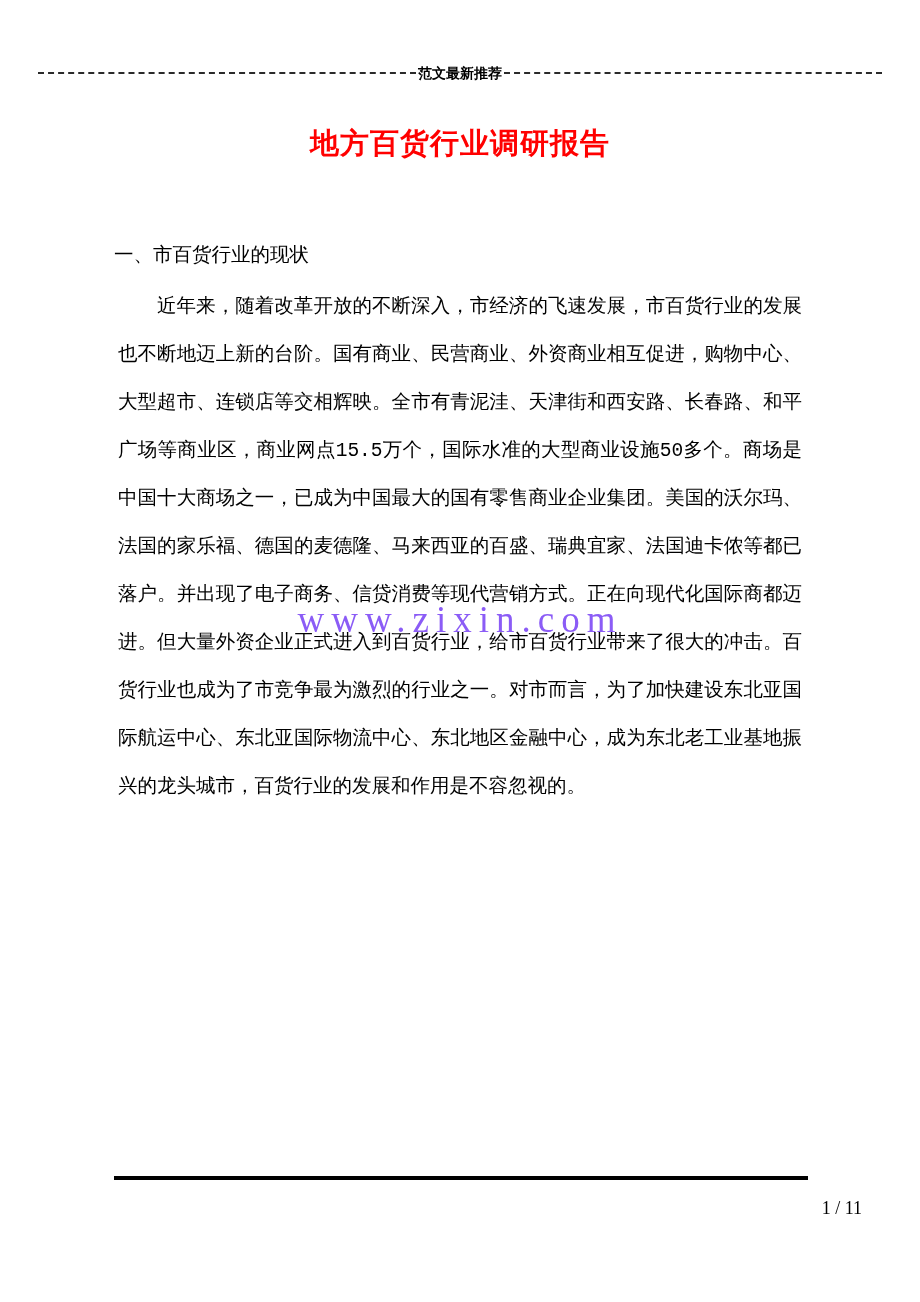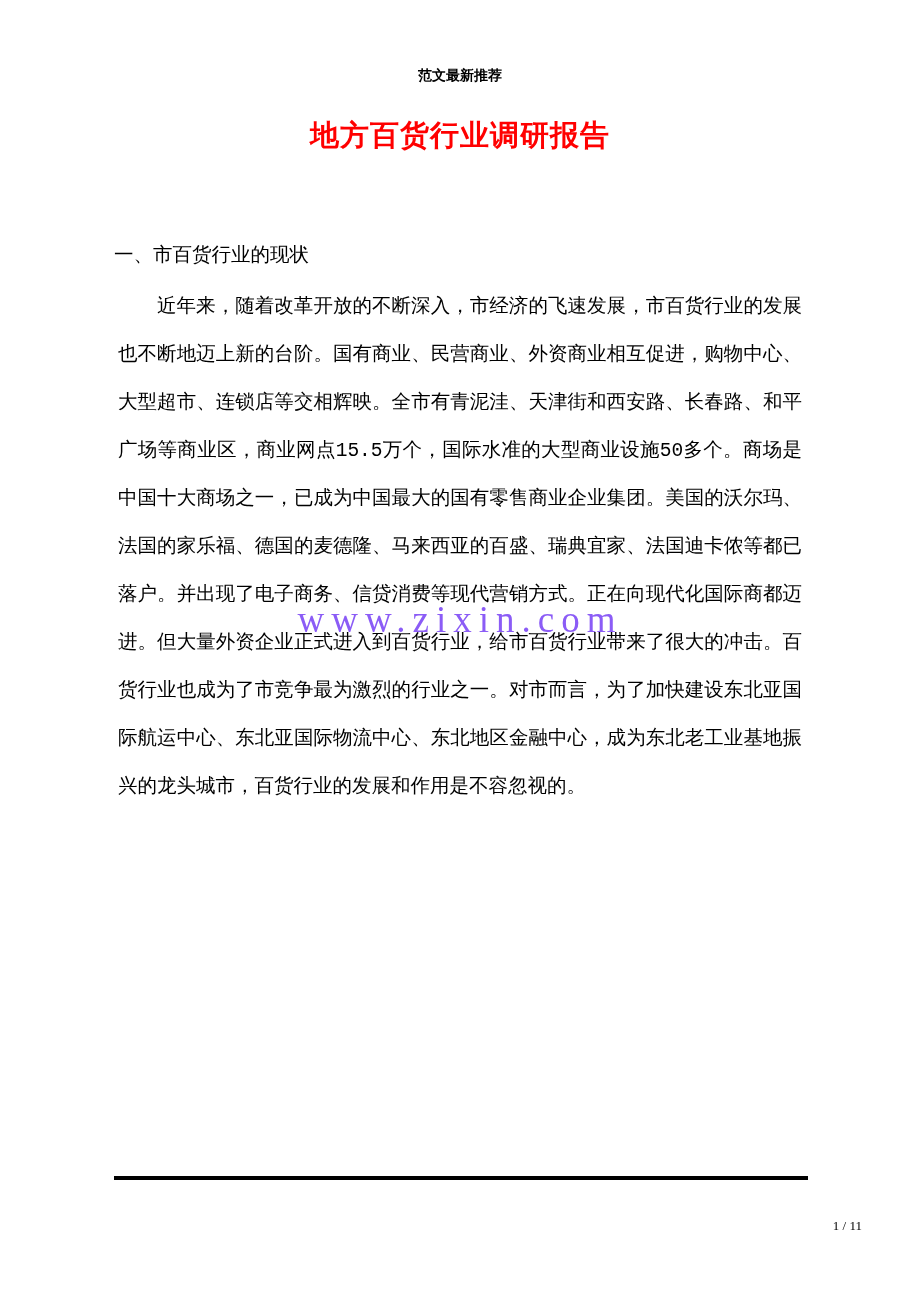--- a/index.html
+++ b/index.html
@@ -18,42 +18,41 @@
   }
   
   .doc-header {
     position: absolute;
     top: 66px;
     left: 38px;
     right: 38px;
     display: flex;
     align-items: center;
     z-index: 1;
-    flex-direction: column;
   }
   .dash-line {
     flex: 1 1 auto;
     height: 0;
     border-top: 2px dashed #2a2a2a;
   }
   .header-label {
     font-family: "Liberation Sans", sans-serif;
     font-weight: bold;
     font-size: 14px;
     white-space: nowrap;
     padding: 0 2px;
     line-height: 1;
   }
   
   .doc-title {
     position: absolute;
     top: 116px;
     left: 0;
     right: 0;
-    margin: 0;
+    margin: 8px;
     text-align: center;
     font-size: 29px;
     font-weight: bold;
     letter-spacing: 1px;
     z-index: 1;
   }
   
   .content {
     position: absolute;
     top: 231px;
@@ -95,23 +94,22 @@
     left: 114px;
     width: 694px;
     height: 4px;
     background: #000000;
     z-index: 1;
   }
   .page-number {
     position: absolute;
     top: 1198px;
     right: 58px;
-    font-size: 13px;
+    font-size: 18px;
     z-index: 1;
-    margin-top: 20px;
   }
 </style>
 </head>
 <body>
 
 <div class="page">
 
   <div class="watermark">www.zixin.com</div>
 
   <div class="doc-header">

